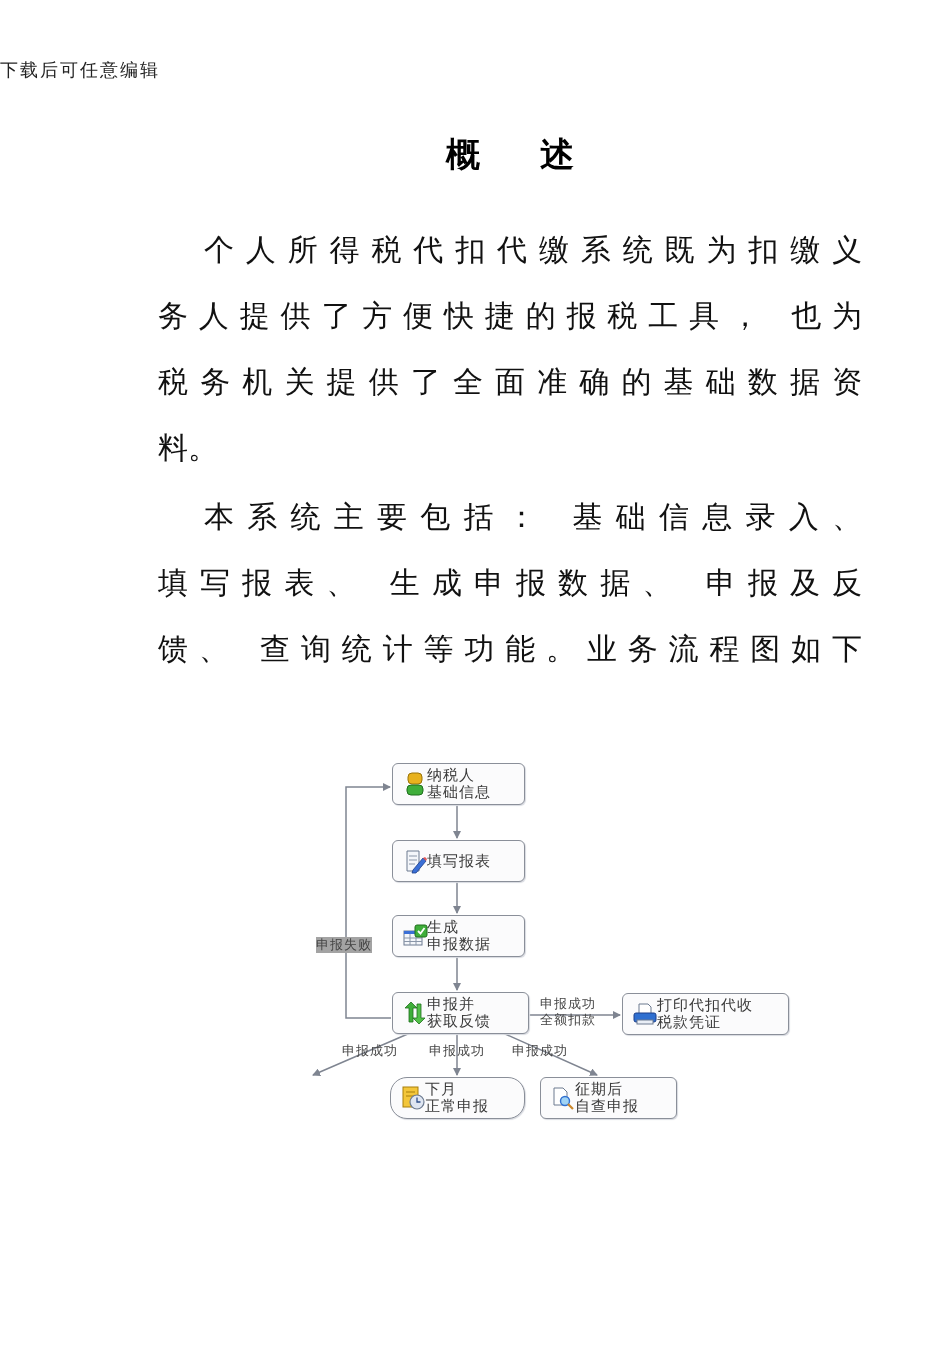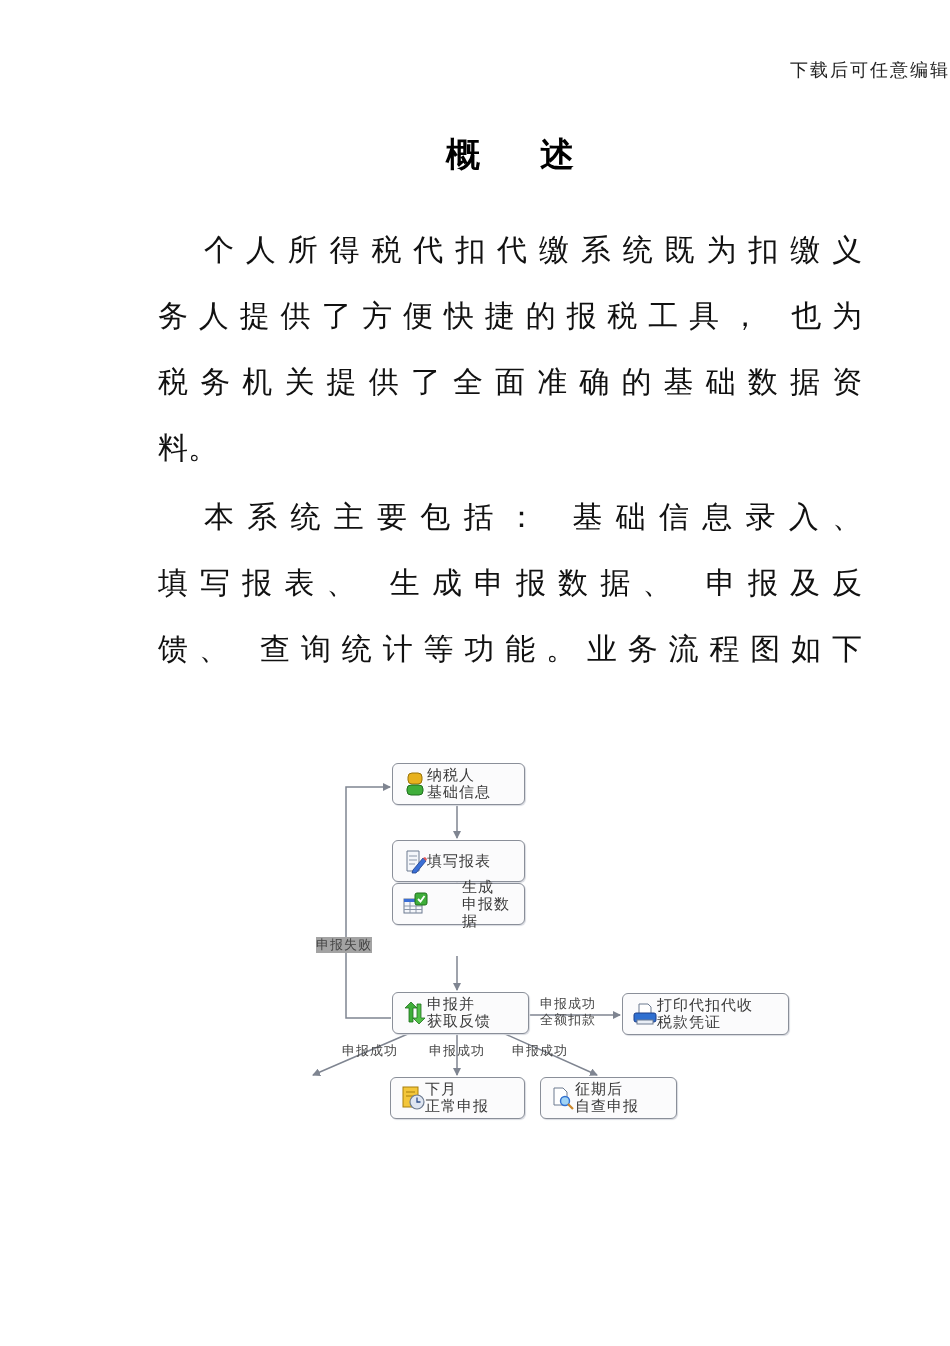--- a/index.html
+++ b/index.html
@@ -1,18 +1,18 @@
 <!DOCTYPE html>
 <html><head>
 <meta charset="utf-8">
 <style>
   html, body { margin: 0; padding: 0; background: #ffffff; }
   body { width: 950px; height: 1346px; position: relative; overflow: hidden;
          font-family: "DejaVu Serif", "Liberation Serif", serif; color: #111; }
-  .header { position: absolute; left: 0; width: 950px; top: 58px; text-align: right;
+  .header { position: absolute; left: 0; width: 950px; top: 58px; text-align: left;
             font-size: 18px; letter-spacing: 2px; color: #222;
             font-family: "DejaVu Sans", "Liberation Sans", sans-serif; }
   .title { position: absolute; left: 0; width: 1020px; top: 132px; text-align: center;
            font-size: 34px; font-weight: bold; color: #000; }
   .title .sp { display: inline-block; width: 60px; }
   .para { position: absolute; left: 158px; width: 704px; font-size: 30px;
           line-height: 66px; text-align: justify; color: #111; }
   .para .line { display: block; height: 66px; white-space: nowrap; text-align-last: justify; }
   .para .line.last { text-align-last: left; }
   .para .line.indent { padding-left: 46px; }
@@ -93,21 +93,21 @@
         <line x1="6" y1="16" x2="12" y2="16" stroke="#8a96a8"></line>
         <path d="M10 22 L20 10 L23 13 L13 25 L9 25 z" fill="#3b6fd6" stroke="#1c3f8a" stroke-width="0.8"></path>
         <path d="M20 10 L23 13 L24 11 L22 9 z" fill="#e45a5a"></path>
       </svg>
     </div>
     <div class="txt">
       <span>填写报表</span>
     </div>
   </div>
 
-  <div class="box" style="left:392px;top:883px;width:131px;height:40px;gap:35px;">
+  <div class="box" style="left:392px;top:915px;width:131px;height:40px;">
     <div class="ico">
       <svg width="26" height="26" viewBox="0 0 26 26">
         <rect x="1" y="8" width="18" height="14" fill="#f4f6fa" stroke="#6c7a90" stroke-width="1"></rect>
         <rect x="1" y="8" width="18" height="3" fill="#3b6fd6"></rect>
         <line x1="1" y1="15" x2="19" y2="15" stroke="#8a96a8"></line>
           <line x1="1" y1="18.5" x2="19" y2="18.5" stroke="#8a96a8"></line>
         <line x1="7" y1="11" x2="7" y2="22" stroke="#8a96a8"></line>
           <line x1="13" y1="11" x2="13" y2="22" stroke="#8a96a8"></line>
         <rect x="12" y="2" width="12" height="12" rx="2" fill="#3fae3a" stroke="#1f6f1c"></rect>
         <path d="M15 8 L17.5 10.5 L21.5 5" stroke="#fff" stroke-width="1.8" fill="none"></path>
@@ -140,21 +140,21 @@
         <rect x="4" y="19" width="16" height="4" fill="#e9eef6" stroke="#6c7a90"></rect>
       </svg>
     </div>
     <div class="txt">
       <span>打印代扣代收</span>
       <span>税款凭证</span>
     </div>
   </div>
 
 
-  <div class="box" style="left:390px;top:1077px;width:133px;height:40px;">
+  <div class="box" style="left:390px;top:1077px;width:133px;height:40px;border-radius:17px;">
     <div class="ico">
       <svg width="24" height="26" viewBox="0 0 24 26">
         <rect x="2" y="2" width="15" height="20" fill="#f3c63a" stroke="#a77e0a"></rect>
         <line x1="5" y1="7" x2="14" y2="7" stroke="#a77e0a"></line>
           <line x1="5" y1="11" x2="14" y2="11" stroke="#a77e0a"></line>
         <circle cx="16" cy="17" r="7" fill="#dfe6f2" stroke="#6c7a90" stroke-width="1.2"></circle>
         <path d="M16 12.5 V17 H19.5" stroke="#2f4f8a" stroke-width="1.3" fill="none"></path>
       </svg>
     </div>
     <div class="txt">

